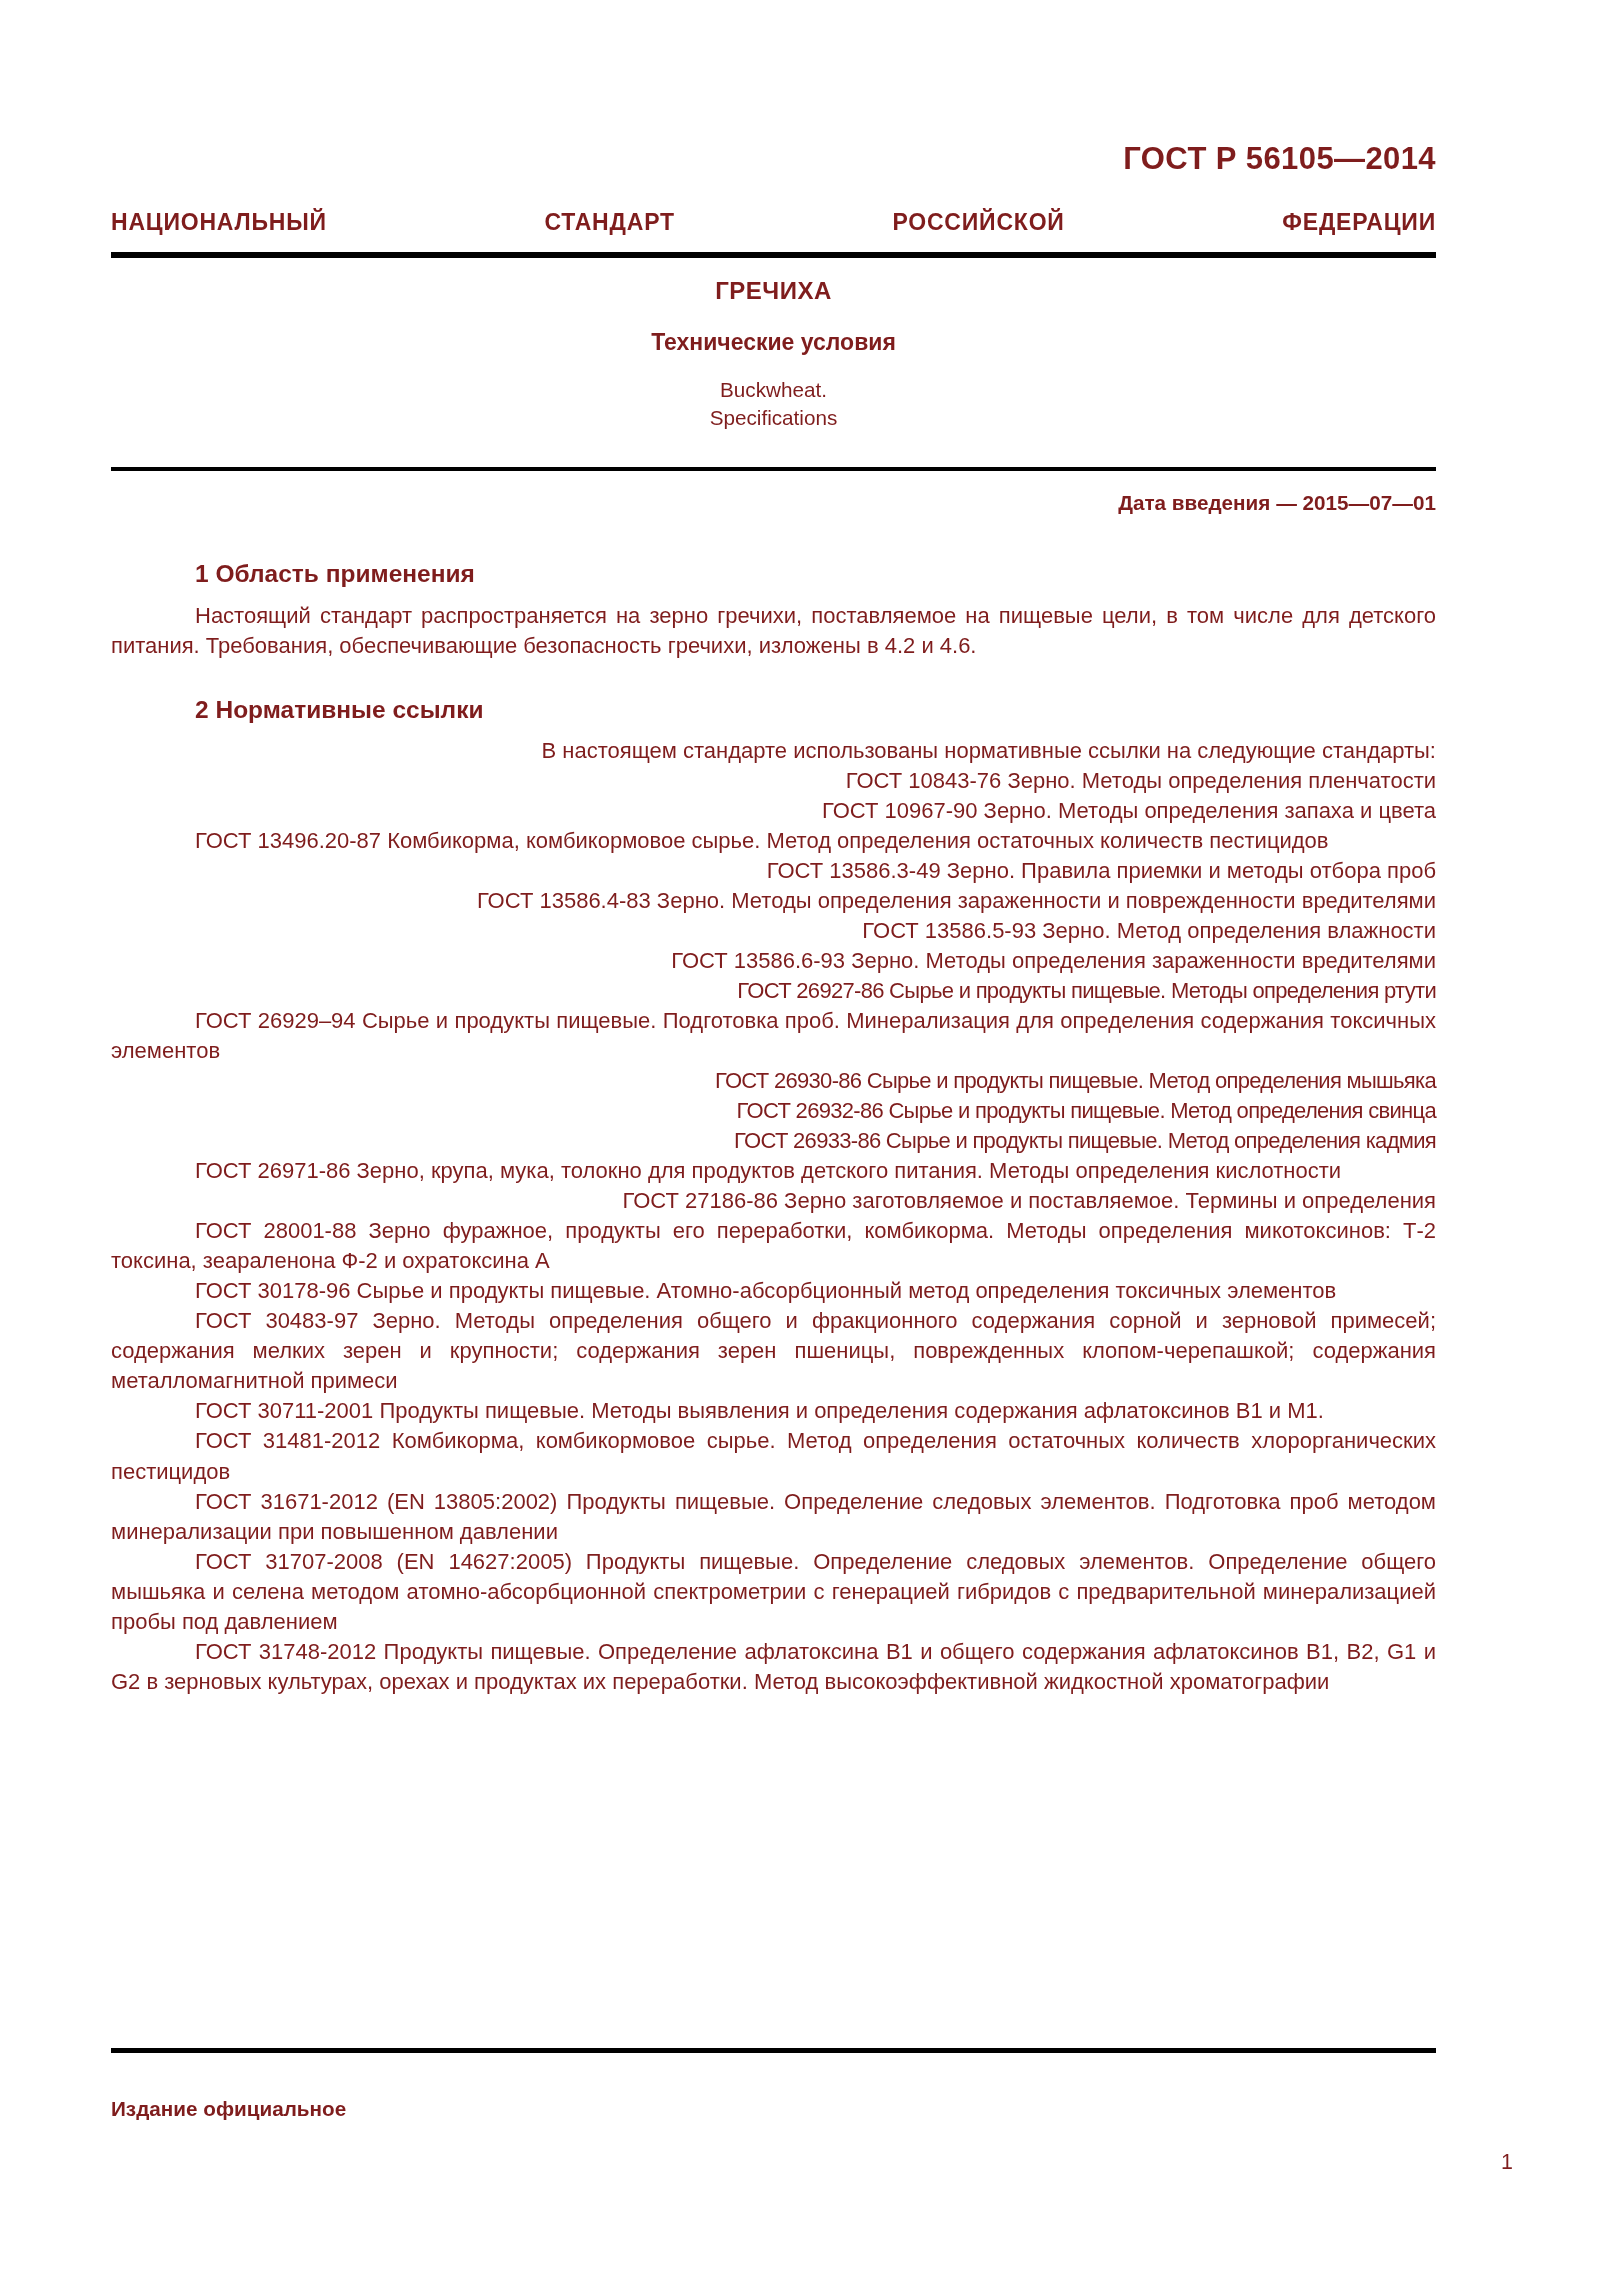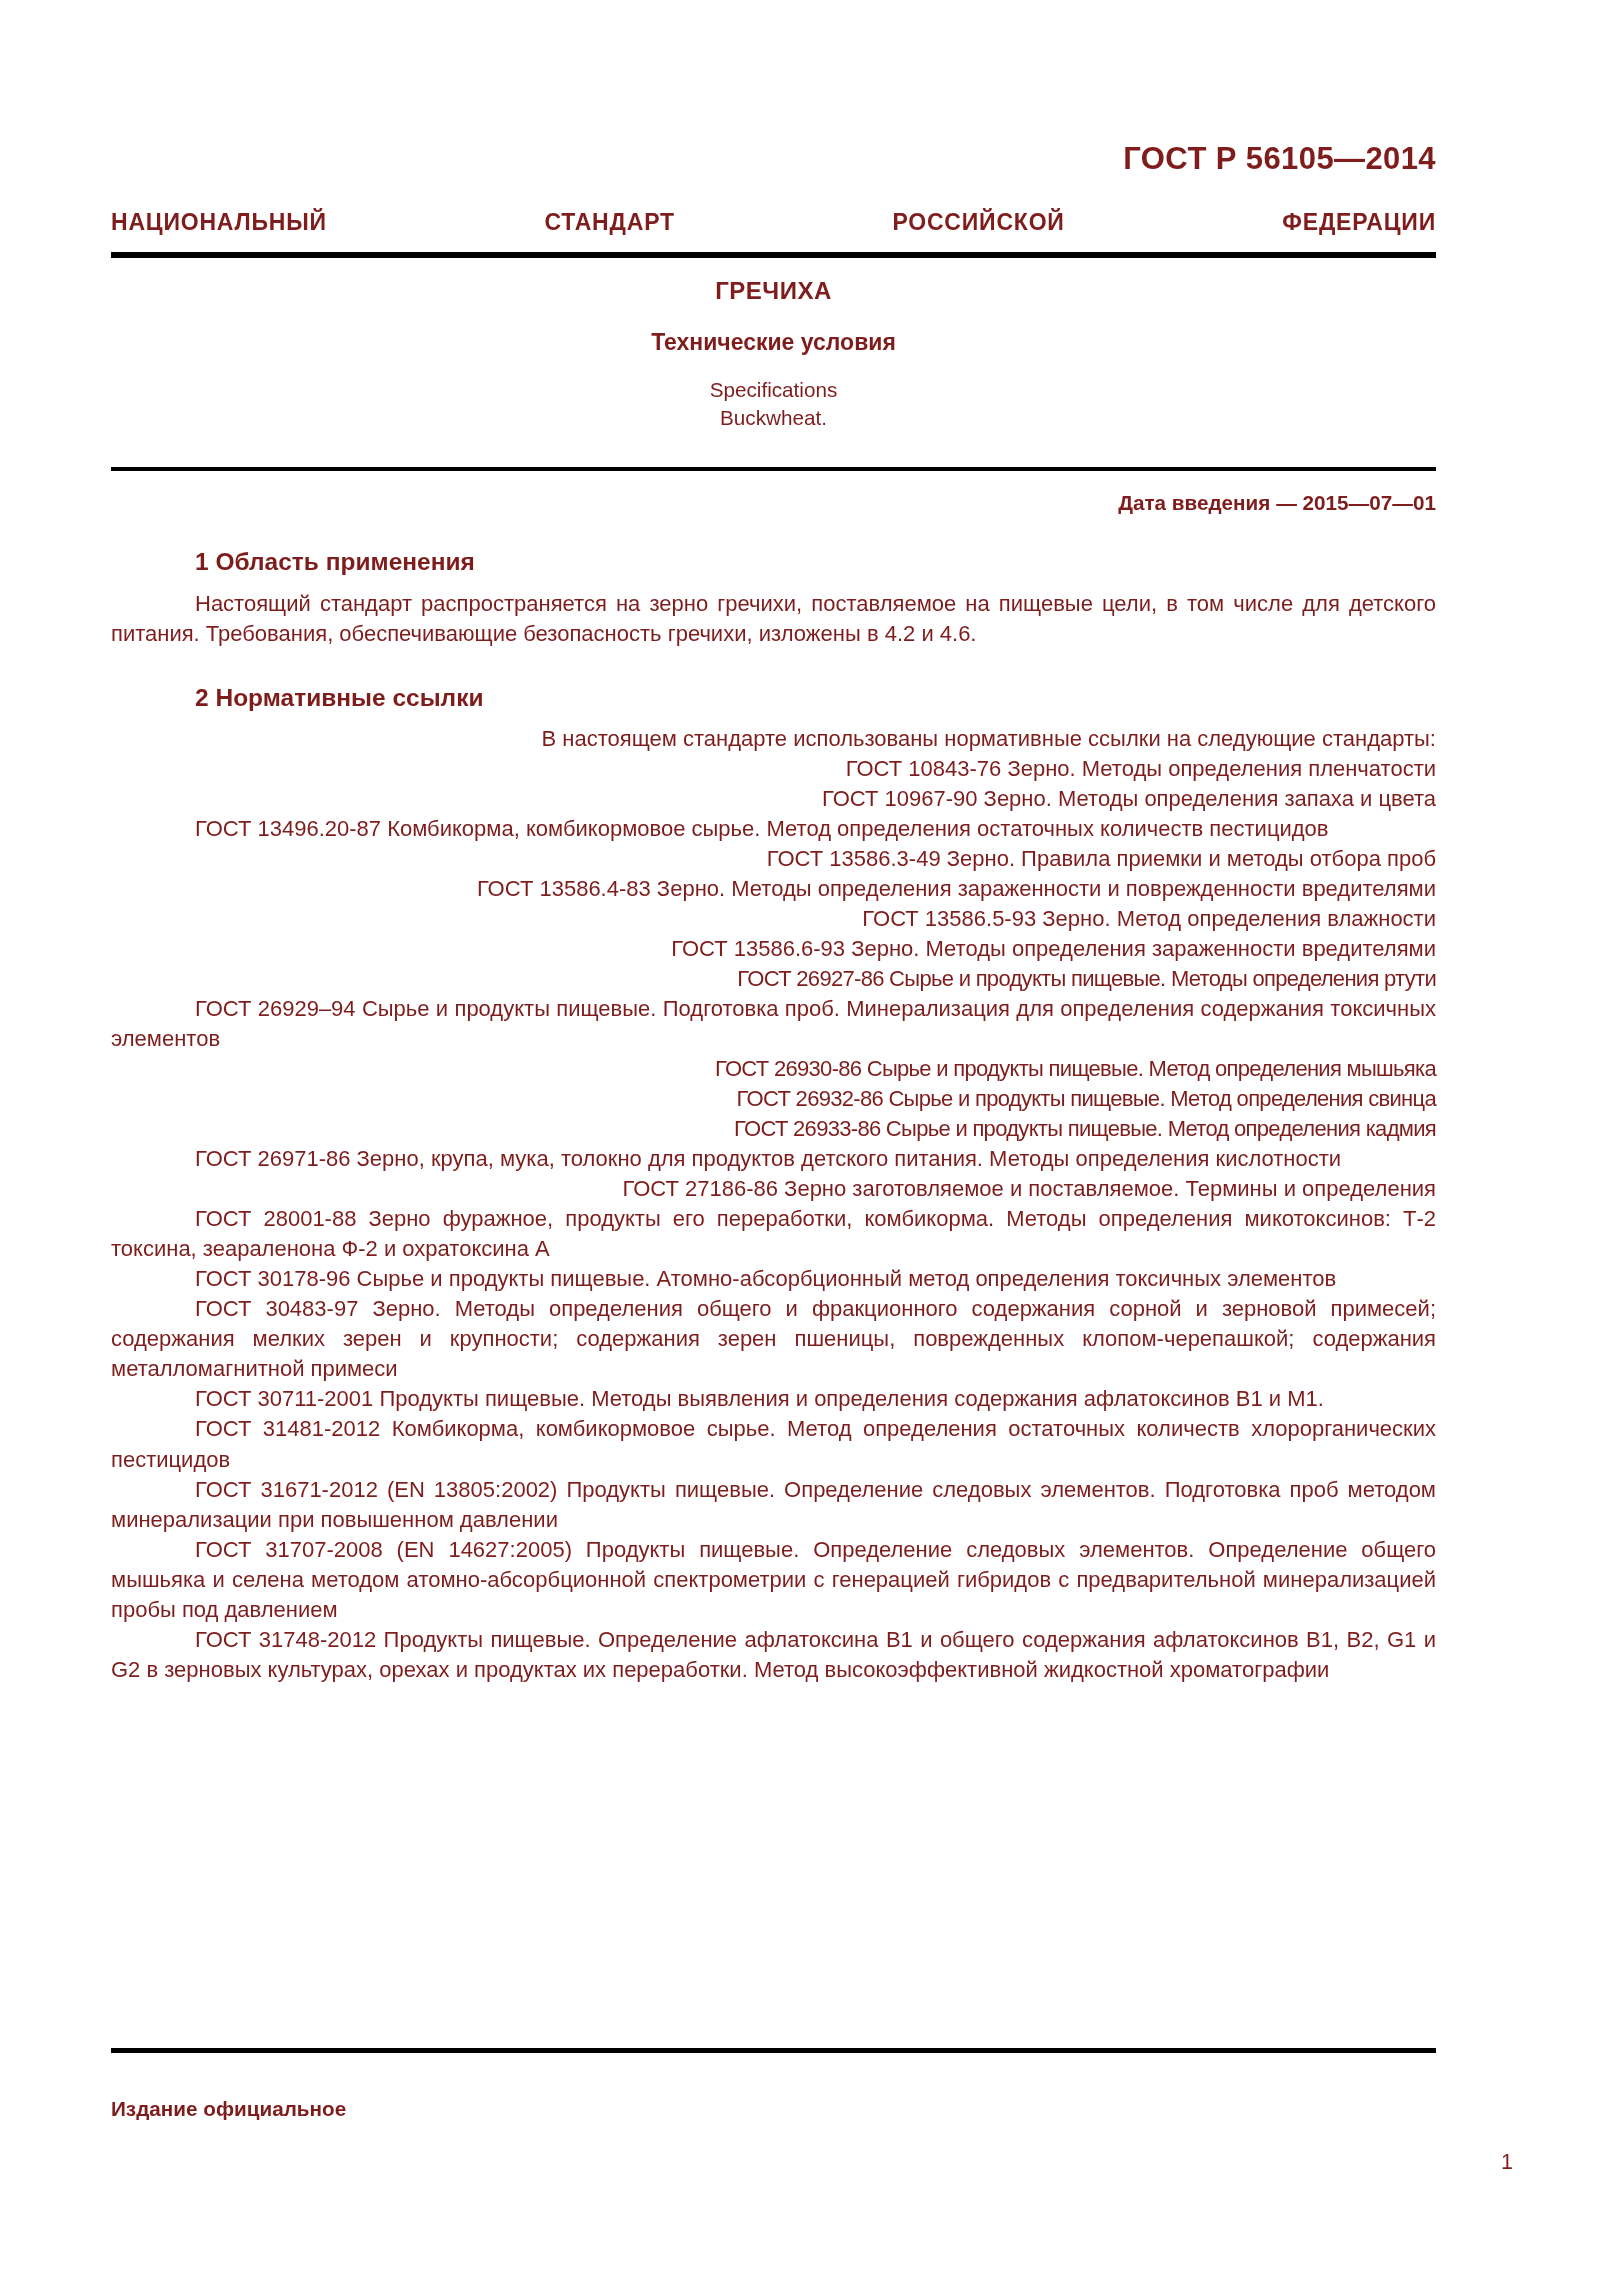--- a/index.html
+++ b/index.html
@@ -87,21 +87,21 @@
     font-size: 20.7px;
     font-weight: bold;
     margin-top: 20px;
     line-height: 1.2;
   }
 
   
   .section-heading {
     font-size: 24.5px;
     font-weight: bold;
-    margin-top: 32px;
+    margin-top: 44px;
     margin-bottom: 10.7px;
     padding-left: 84px;
     line-height: 1.25;
   }
   .section-heading.tight {
     margin-top: 34px;
   }
   p.body {
     font-size: 22px;
     line-height: 1.365;
@@ -149,22 +149,22 @@
     <div class="doc-code">ГОСТ Р 56105—2014</div>
 
     <div class="national-standard">НАЦИОНАЛЬНЫЙ СТАНДАРТ РОССИЙСКОЙ ФЕДЕРАЦИИ</div>
 
     <div class="rule-thick"></div>
 
     <div class="title-block">
       <div class="title-main">ГРЕЧИХА</div>
       <div class="title-sub">Технические условия</div>
       <div class="title-en">
+        <div>Buckwheat.</div>
         <div>Specifications</div>
-        <div>Buckwheat.</div>
       </div>
       <div class="title-block-space"></div>
     </div>
 
     <div class="rule-thin"></div>
 
     <div class="intro-date">Дата введения — 2015—07—01</div>
 
     <div class="section-heading">1 Область применения</div>
     <p class="body">Настоящий стандарт распространяется на зерно гречихи, поставляемое на пищевые цели, в том числе для детского питания. Требования, обеспечивающие безопасность гречихи, изложены в 4.2 и 4.6.</p>

